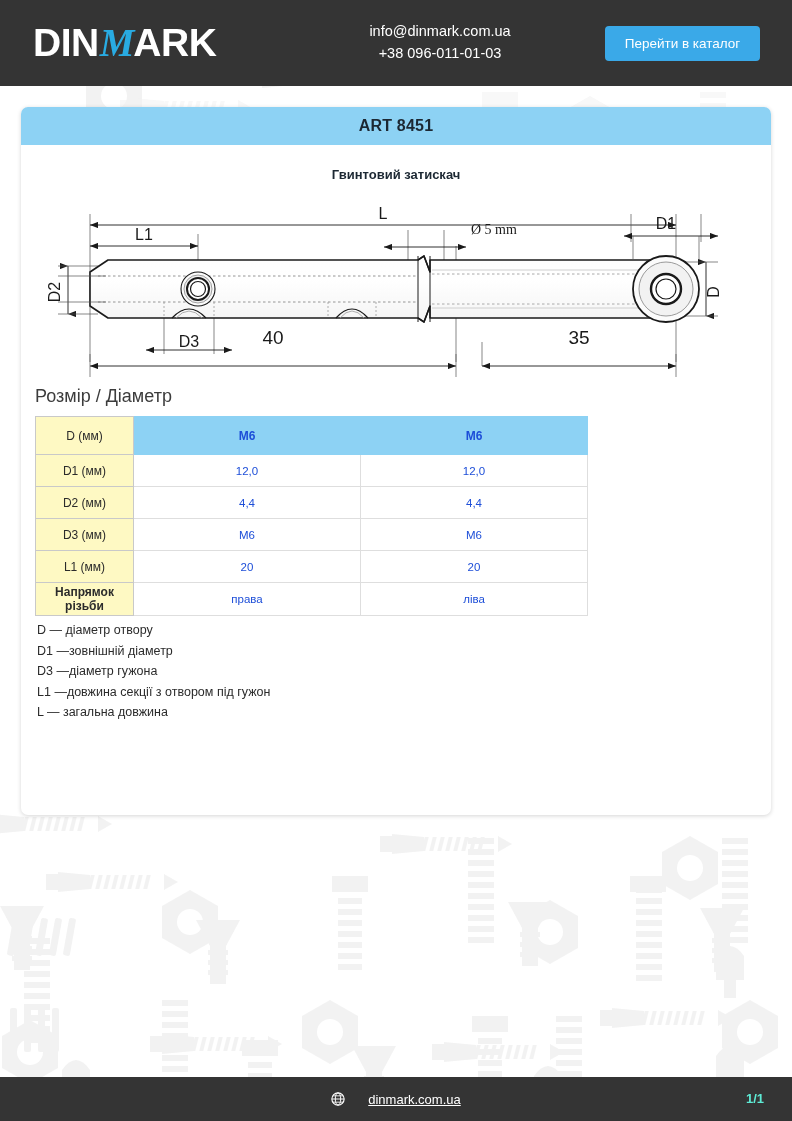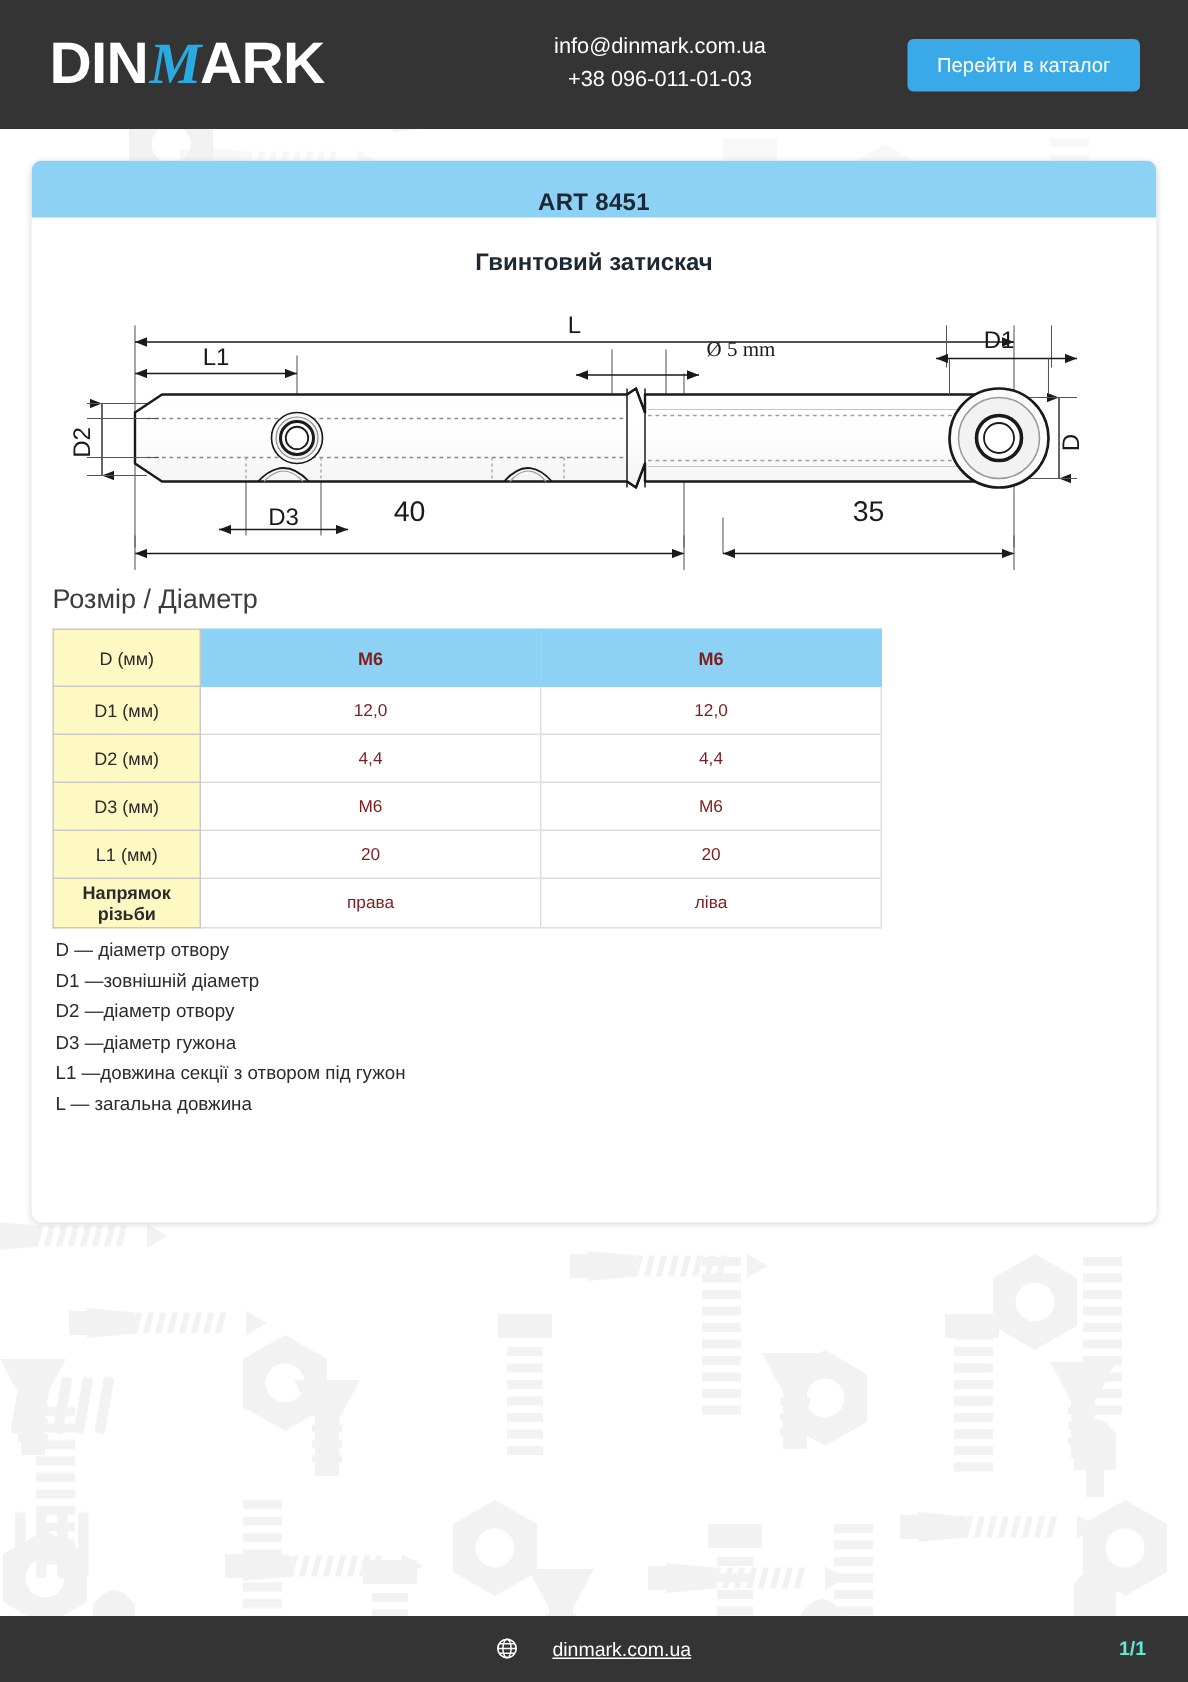--- a/index.html
+++ b/index.html
@@ -102,32 +102,32 @@
     background: #ffffff;
     border-radius: 7px;
     box-shadow: 0 1px 4px rgba(0,0,0,0.17);
     z-index: 6;
     overflow: hidden;
   }
   .card-title-bar {
     height: 38px;
     background: #8DD2F4;
     display: flex;
-    align-items: flex-end;
+    align-items: center;
     justify-content: center;
   }
   .card-title-bar .art-code {
     font-size: 16px;
     font-weight: bold;
     color: #1c2833;
     letter-spacing: 0.2px;
   }
   .product-name {
     text-align: center;
-    font-size: 16px;
+    font-size: 13px;
     font-weight: bold;
     color: #1c2833;
     margin-top: 22px;
   }
 
   
   .drawing-wrap {
     margin-top: 12px;
     width: 100%;
     display: flex;
@@ -144,21 +144,21 @@
     margin-bottom: 9px;
   }
   table.spec {
     border-collapse: collapse;
     width: 552px;
     table-layout: fixed;
   }
   table.spec td {
     border: 1px solid #dedede;
     font-size: 11.5px;
-    color: #7f1d1d;
+    color: #1d4ed8;
     text-align: center;
     height: 32px;
     padding: 3px 4px;
   }
   table.spec td.rowhead {
     background: #fef9c3;
     width: 98px;
     font-size: 12px;
     color: #2b2b2b;
     border-color: #c9c9c9;
@@ -539,21 +539,20 @@
 різьби</td>
           <td class="val">права</td>
           <td class="val">ліва</td>
         </tr>
       </tbody>
     </table>
 
     <div class="legend">
       <div>D — діаметр отвору</div>
       <div>D1 —зовнішній діаметр</div>
-      <div>D2 —діаметр отвору</div>
       <div>D3 —діаметр гужона</div>
       <div>L1 —довжина секції з отвором під гужон</div>
       <div>L — загальна довжина</div>
     </div>
   </div>
 </div>
 
 <div class="site-footer">
   <div class="footer-center">
     <svg class="globe-icon" width="14" height="14" viewBox="0 0 16 16">

